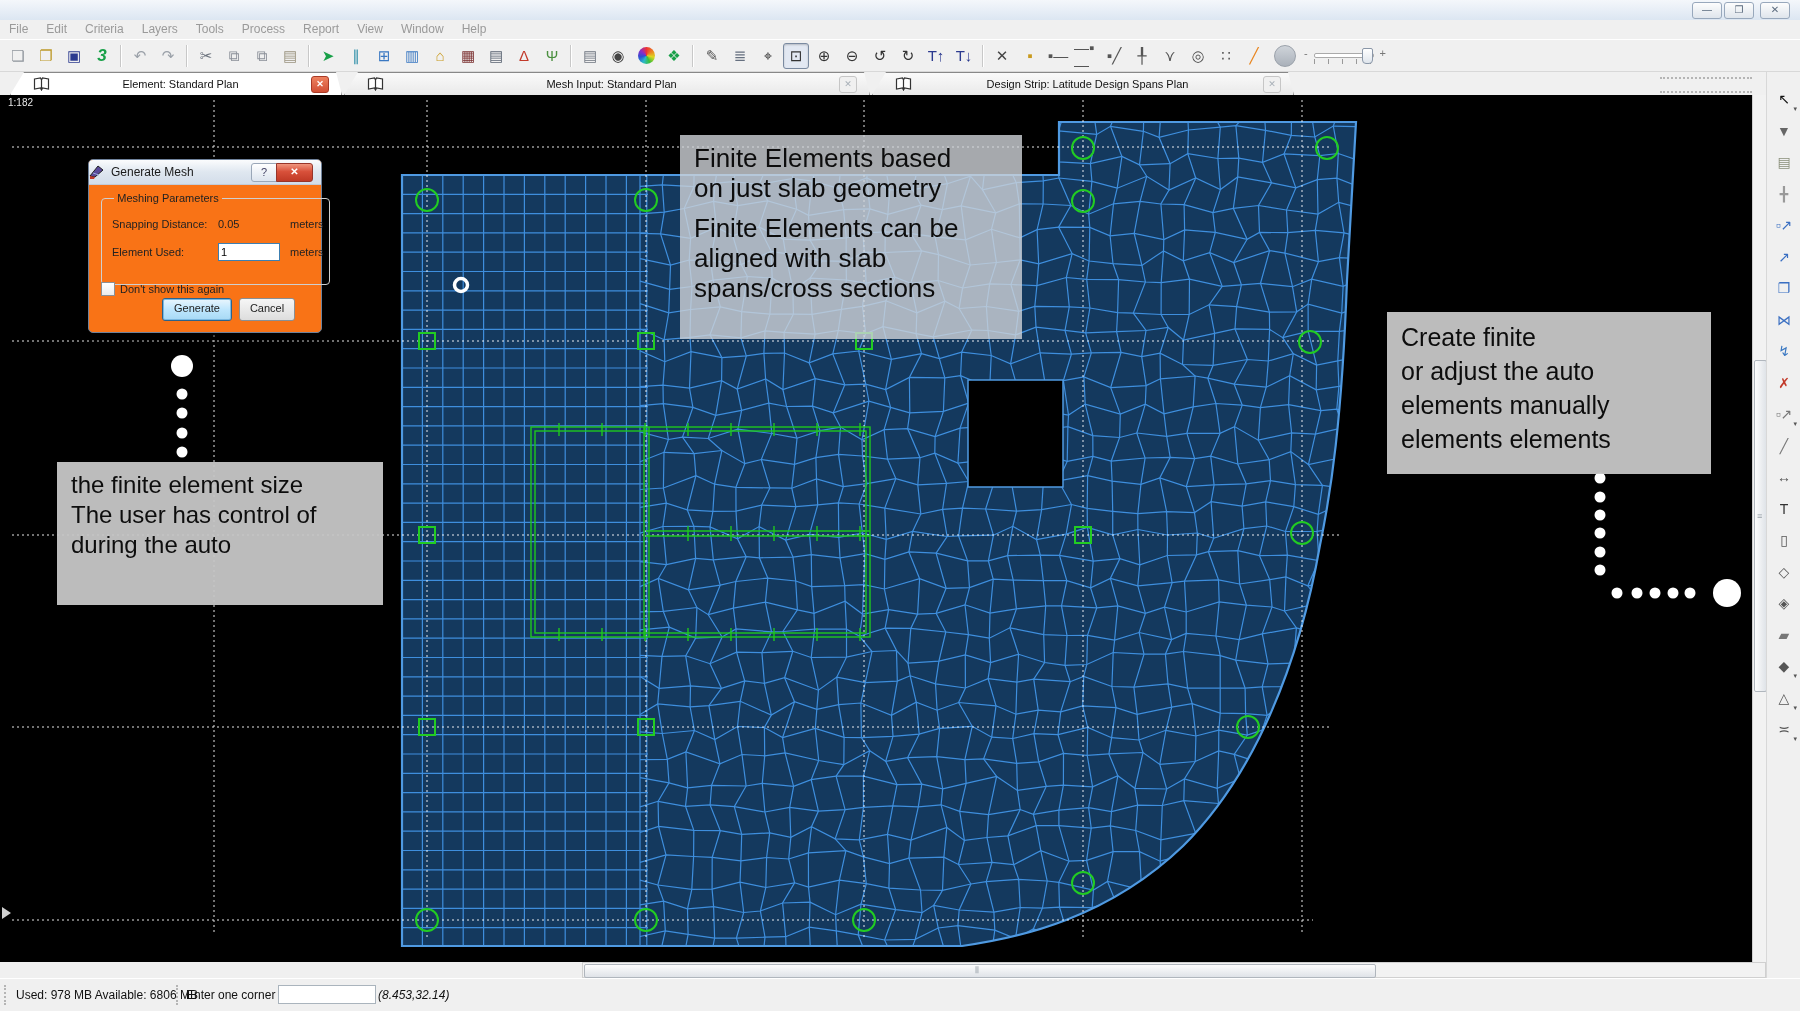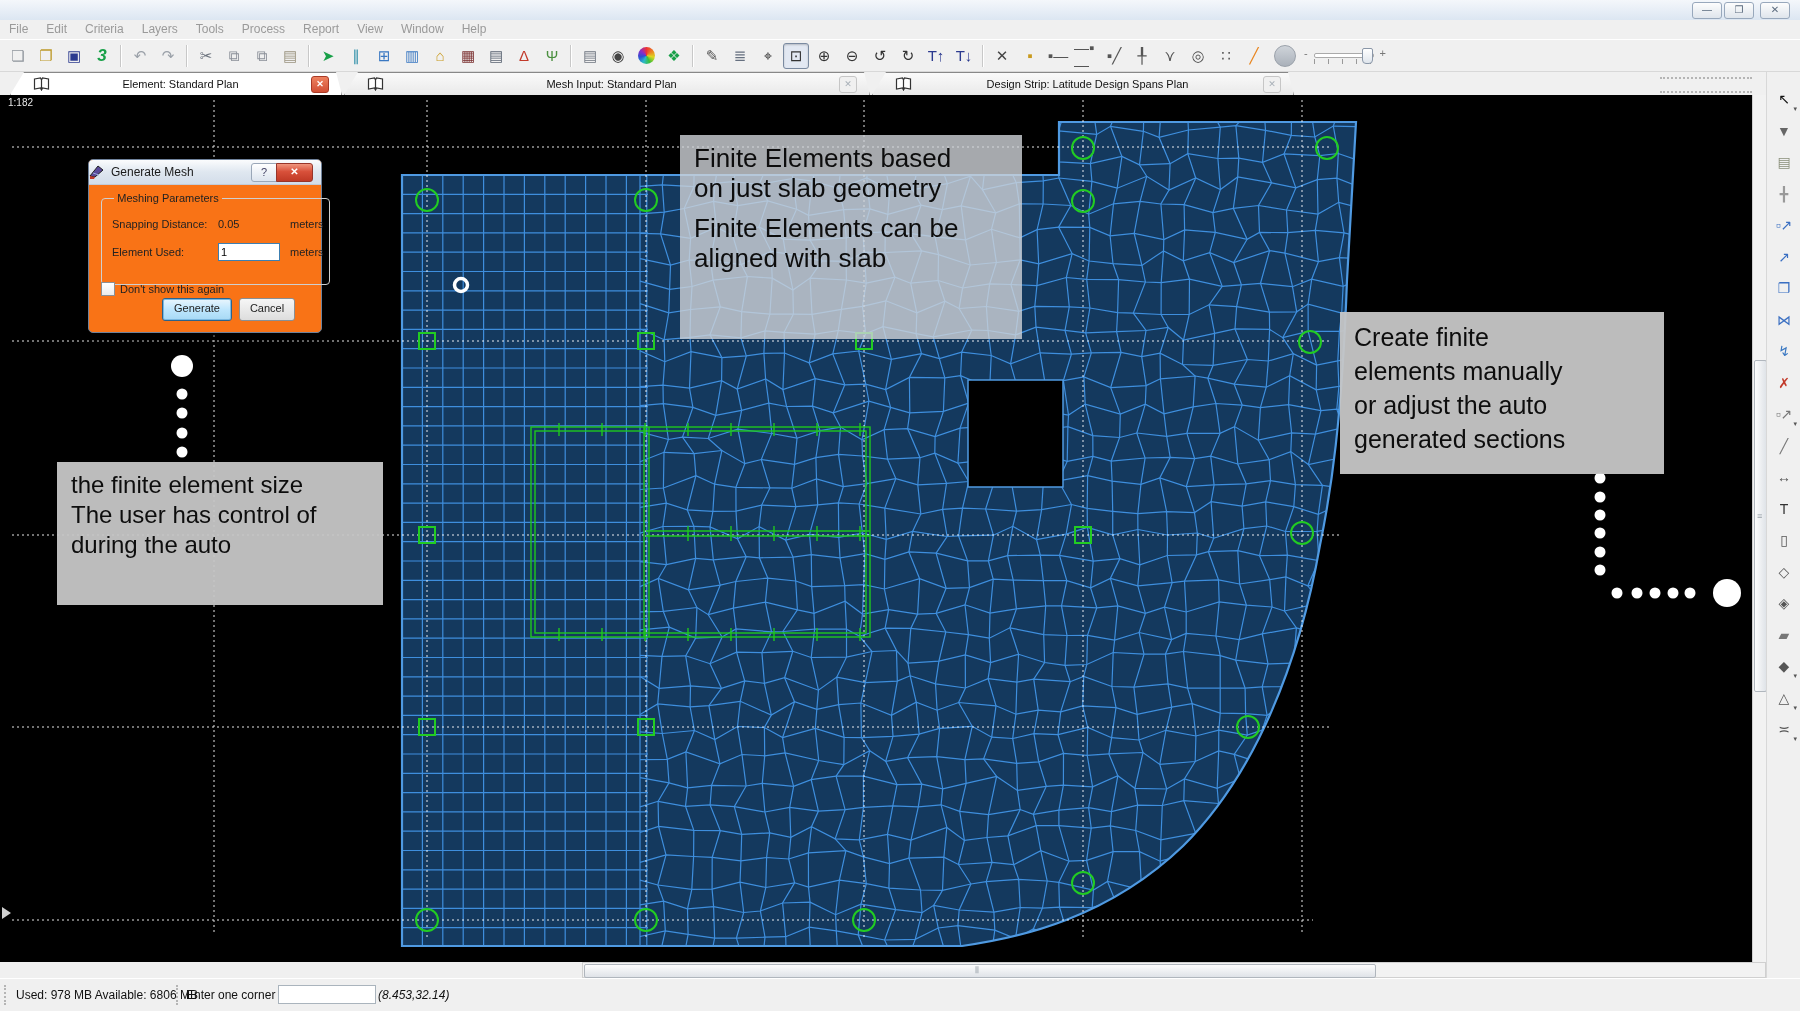--- a/index.html
+++ b/index.html
@@ -500,25 +500,26 @@
     <input id="status-input" value="" style="">
     <div id="status-coords">(8.453,32.14)</div>
   </div>
 
 <div class="annotation" style="left: 680px; top: 135px; width: 342px; height: 204px; background: rgba(207, 211, 216, 0.8); font-size: 26px; line-height: 30px;">
       <div class="ln">Finite Elements based</div>
       <div class="ln">on just slab geometry</div>
       <div class="ln" style="height: 10px;"></div>
       <div class="ln">Finite Elements can be</div>
       <div class="ln">aligned with slab</div>
+      <div class="ln">spans/cross sections</div>
     </div>
     <div class="annotation" style="left: 57px; top: 462px; width: 326px; height: 143px; background: rgba(198, 198, 198, 0.95); font-size: 24px; line-height: 30px;">
       <div class="ln">the finite element size</div>
       <div class="ln">The user has control of</div>
       <div class="ln">during the auto</div>
     </div>
-    <div class="annotation" style="left: 1340px; top: 312px; width: 324px; height: 162px; background: rgba(198, 198, 198, 0.95); font-size: 25px; line-height: 34px;">
+    <div class="annotation" style="left: 1387px; top: 312px; width: 324px; height: 162px; background: rgba(198, 198, 198, 0.95); font-size: 25px; line-height: 34px;">
       <div class="ln">Create finite</div>
+      <div class="ln">or adjust the auto</div>
       <div class="ln">elements manually</div>
-      <div class="ln">or adjust the auto</div>
-      <div class="ln">generated sections</div>
+      <div class="ln">elements elements</div>
     </div>
   </div>
 
 </body></html>

